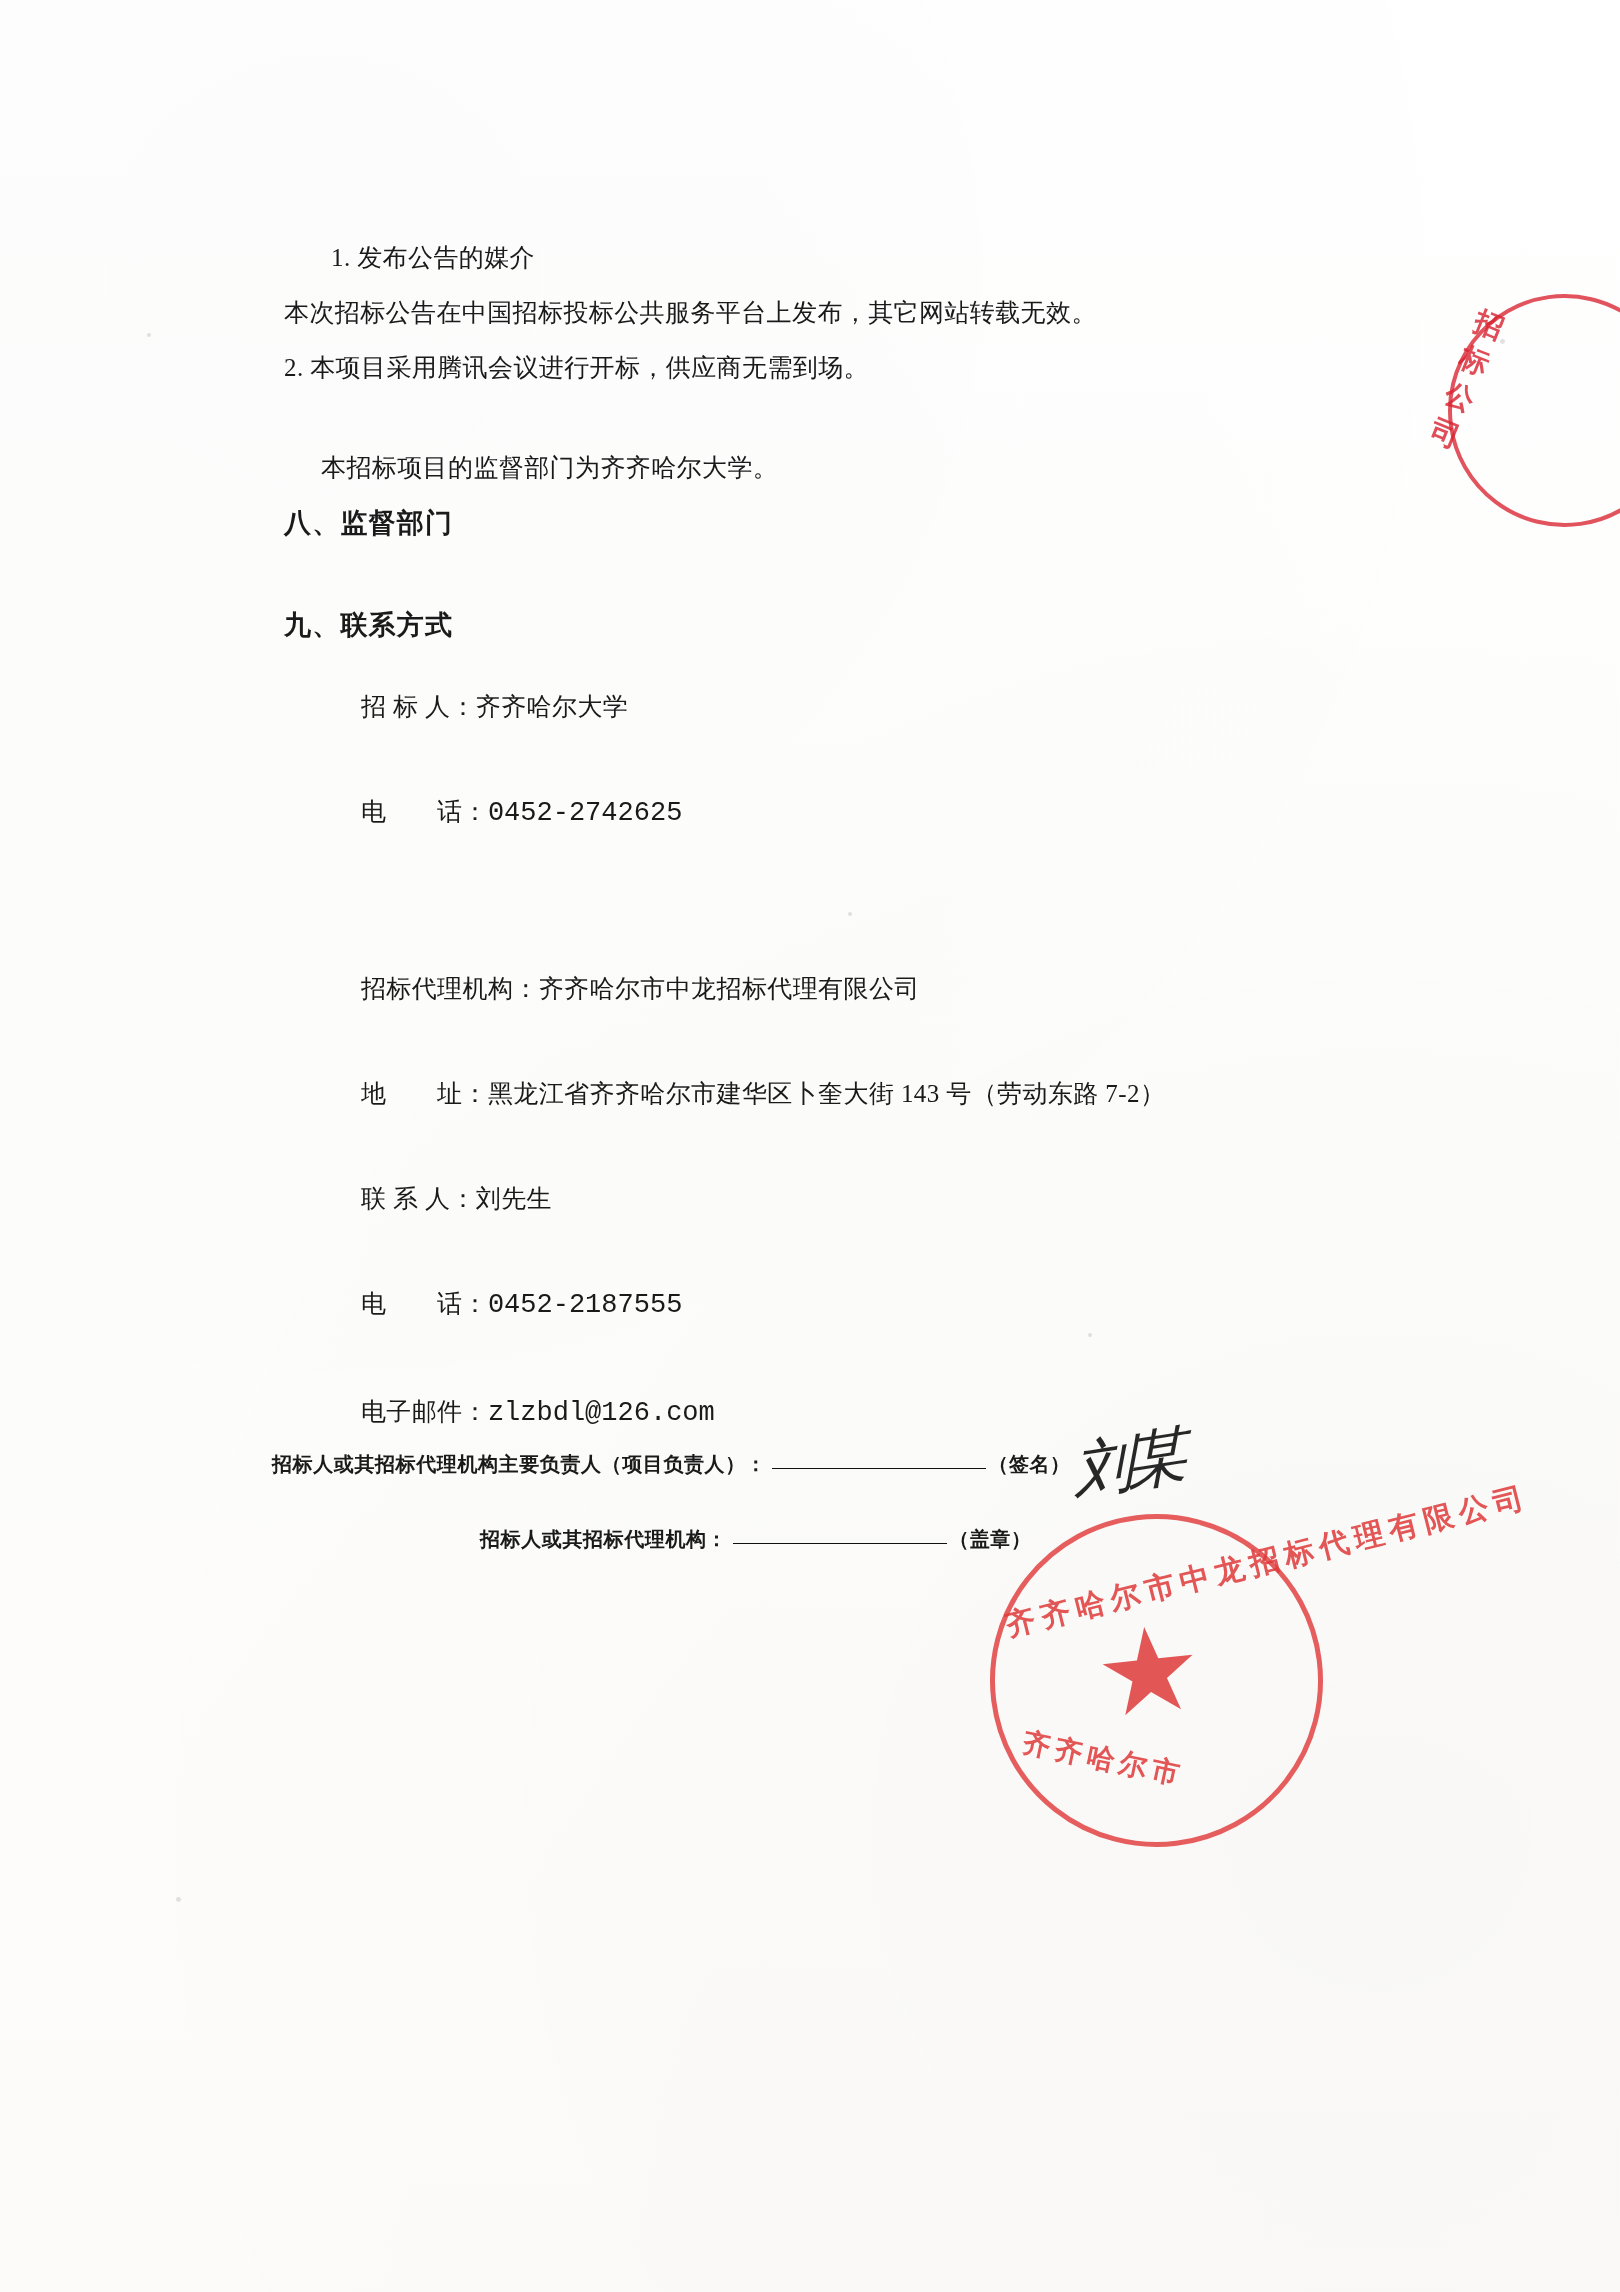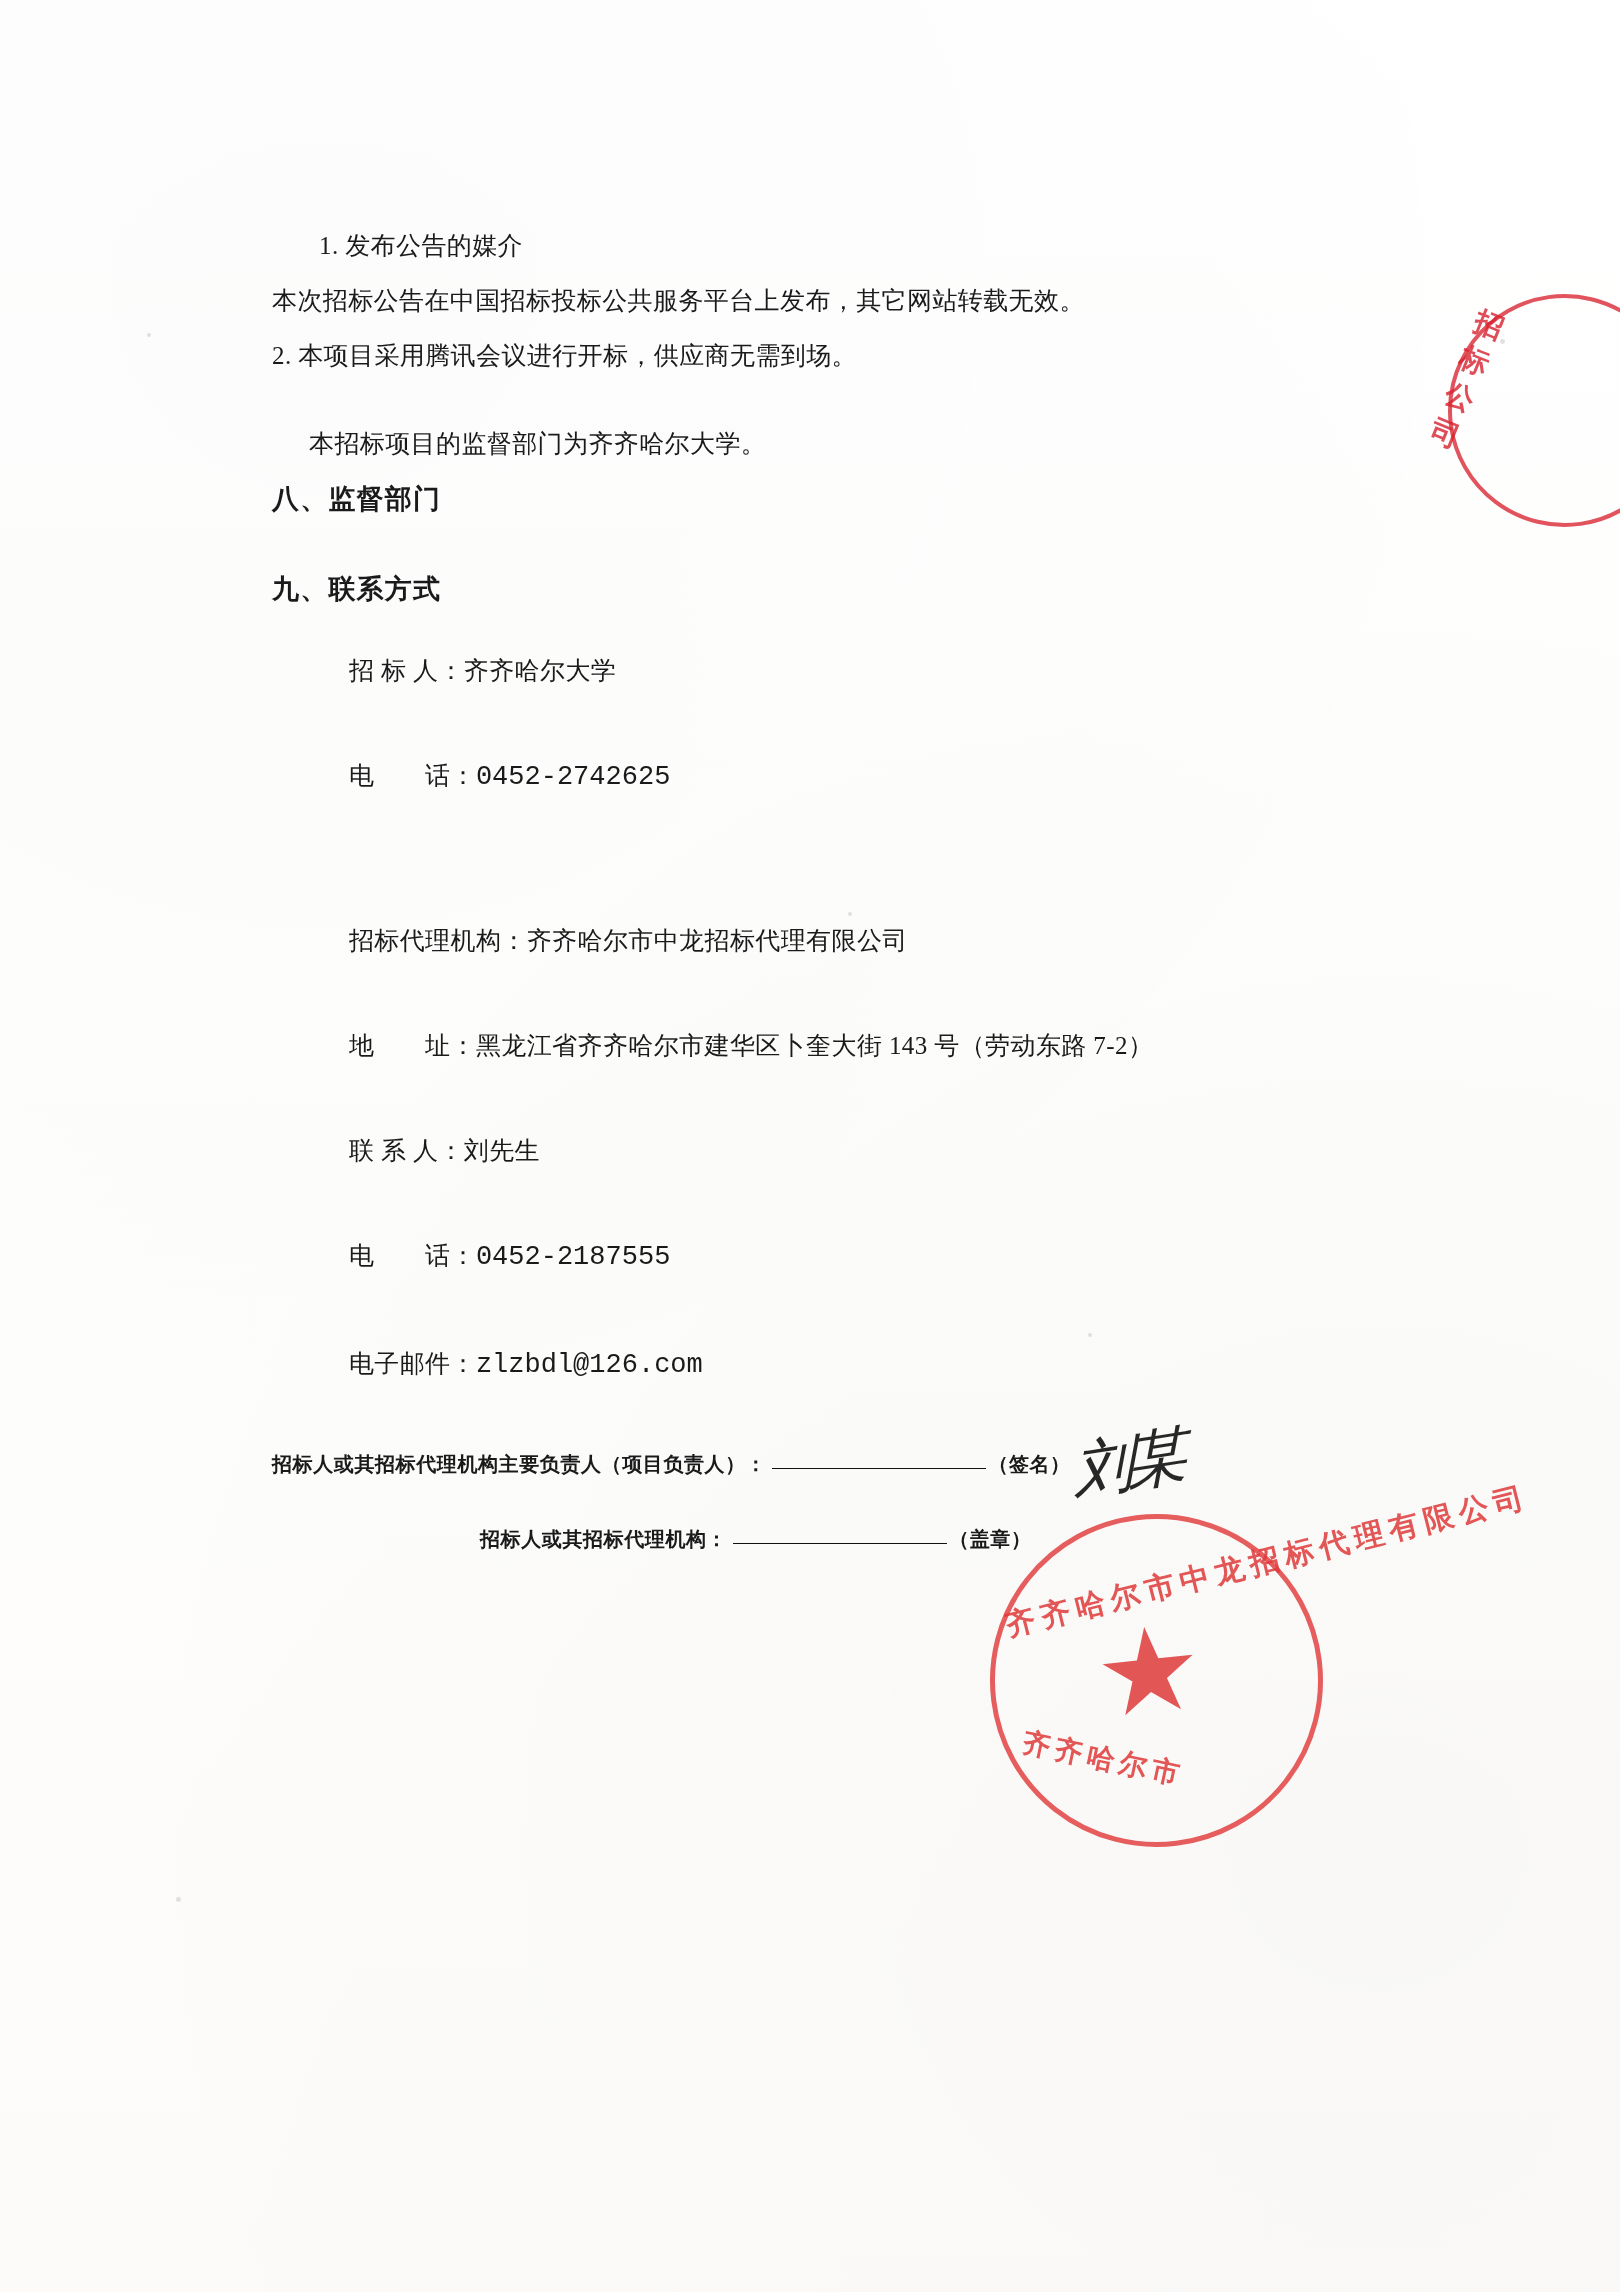--- a/index.html
+++ b/index.html
@@ -30,21 +30,21 @@
   .content {
     position: absolute;
     left: 272px;
     top: 233px;
     width: 1088px;
   }
   .line {
     font-size: 25px;
     line-height: 1.0;
     letter-spacing: 0.4px;
-    margin: 0;
+    margin: 12px;
     white-space: pre;
   }
   .blk { margin-bottom: 30px; }
   .indent-1 { padding-left: 47px; }
   .indent-2 { padding-left: 37px; }
   .heading {
     font-weight: bold;
     font-size: 27px;
     letter-spacing: 1.2px;
   }

